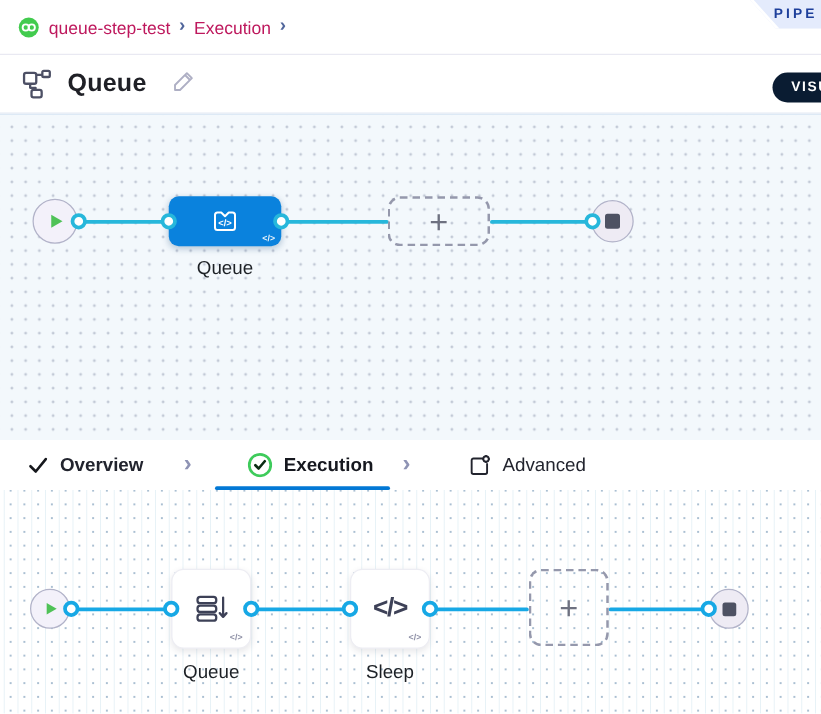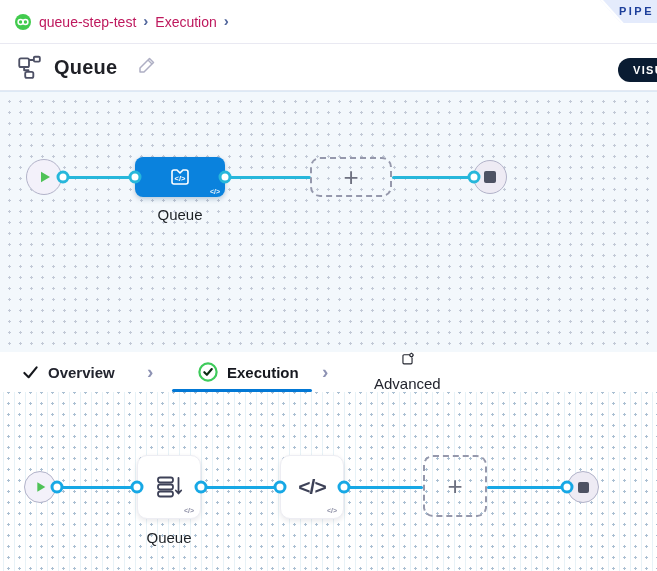--- a/index.html
+++ b/index.html
@@ -166,21 +166,21 @@
     </div>
     <div class="tab-sep" style="left:147px;">›</div>
     <div class="tab active" style="left:198px;">
       <svg width="20" height="20" viewBox="0 0 20 20">
         <circle cx="10" cy="10" r="8.6" fill="#ffffff" stroke="#3ecb5b" stroke-width="2.2"></circle>
         <path d="M6.3 10.2 l2.6 2.6 L13.8 7" fill="none" stroke="#0c2b14" stroke-width="2.1" stroke-linecap="round" stroke-linejoin="round"></path>
       </svg>
       <span>Execution</span>
     </div>
     <div class="tab-sep" style="left:322px;">›</div>
-    <div class="tab" style="left:374px;flex-direction:column;">
+    <div class="tab" style="left:374px;">
       <svg width="19" height="19" viewBox="0 0 20 20" fill="none" stroke="#22242e" stroke-width="1.6" stroke-linejoin="round">
         <path d="M13 4 H5 a1.5 1.5 0 0 0-1.5 1.5 v10 A1.5 1.5 0 0 0 5 17 h10 a1.5 1.5 0 0 0 1.5-1.5 V8"></path>
         <circle cx="15.6" cy="4.4" r="2.3" fill="#ffffff"></circle>
         <path d="M15.6 1 v1.2 M15.6 6.6 v1.2 M12.3 4.4 h1.2 M17.7 4.4 h1.2" stroke-width="1.4"></path>
       </svg>
       <span>Advanced</span>
     </div>
     <div class="tab-underline"></div>
   </div>
 
@@ -210,20 +210,21 @@
     <div class="port port-b" style="left:137px;top:95px;"></div>
     <div class="port port-b" style="left:201px;top:95px;"></div>
     <div class="node-label" style="left:114px;top:137px;">Queue</div>
 
     <div class="step-card" style="left:280px;top:63px;">
       <span class="code-glyph">&lt;/&gt;</span>
       <span class="card-code">&lt;/&gt;</span>
     </div>
     <div class="port port-b" style="left:280px;top:95px;"></div>
     <div class="port port-b" style="left:344px;top:95px;"></div>
+    <div class="node-label" style="left:257px;top:137px;">Sleep</div>
 
     <div class="dashed-box" style="left:423px;top:63px;width:64px;height:62px;">
       <span class="plus-glyph">+</span>
     </div>
 
     <div class="node-circle" style="left:567px;top:79px;width:32px;height:32px;background:#eeebf4;">
       <div class="stop-sq" style="width:11px;height:11px;"></div>
     </div>
     <div class="port port-b" style="left:567px;top:95px;"></div>
   </div>

